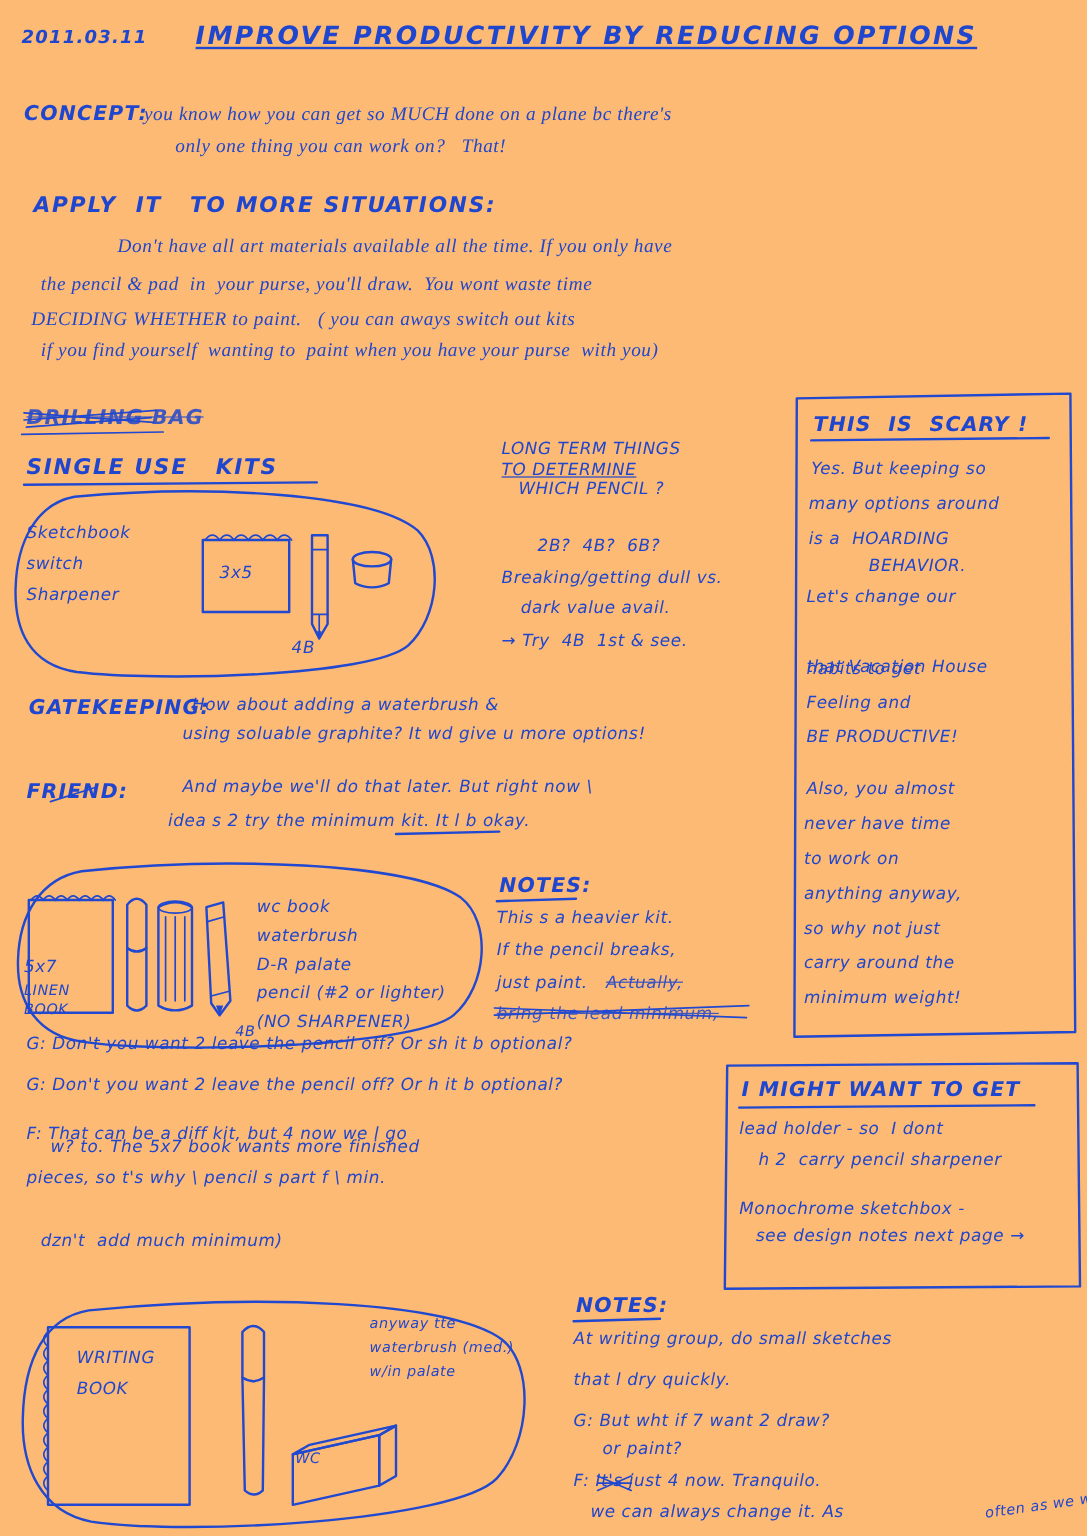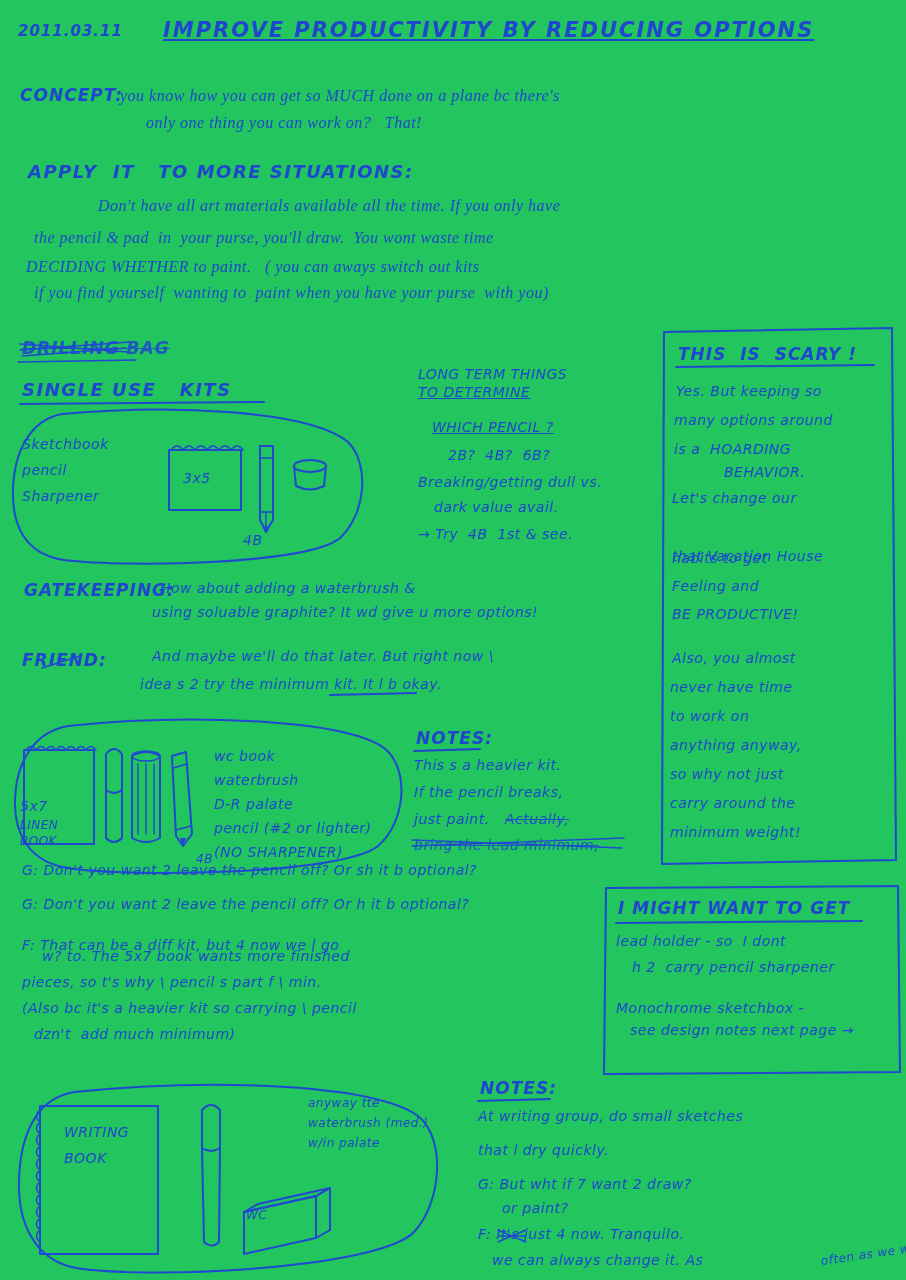--- a/index.html
+++ b/index.html
@@ -12,21 +12,21 @@
     height: 1280px;
     position: relative;
     overflow: hidden;
     font-family: "DejaVu Sans", sans-serif;
     color: #1a3fc4;
     background: #fdfdfb;
   }
   .page {
     position: absolute;
     inset: 0;
-    background: #22c55e;
+    background: #fdba74;
   }
   
   .hw {
     position: absolute;
     color: #1f46cf;
     font-family: "DejaVu Sans", sans-serif;
     font-style: italic;
     letter-spacing: 0.5px;
     white-space: pre;
     line-height: 1.25;
@@ -77,40 +77,40 @@
 
   <div class="hw h1" style="left:22px; top:379px;">SINGLE USE   KITS</div>
   <svg style="left:20px; top:400px; width:250px; height:8px;">
     <path class="ink" d="M0,4 L244,2"></path>
   </svg>
 
   <svg style="left:10px; top:408px; width:360px; height:160px;">
     <path class="ink" d="M52,6 C160,-4 300,2 338,34 C360,56 356,106 330,130 C300,156 120,160 54,152 C14,146 2,116 3,82 C4,44 20,12 52,6 Z"></path>
   </svg>
   <div class="hw small" style="left:22px; top:436px;">Sketchbook</div>
-  <div class="hw small" style="left:22px; top:462px;">pencil</div>
+  <div class="hw small" style="left:22px; top:462px;">switch</div>
   <div class="hw small" style="left:22px; top:488px;">Sharpener</div>
 
   <svg style="left:165px; top:428px; width:180px; height:120px;">
     <rect class="ink" x="4" y="22" width="72" height="60"></rect>
     <path class="ink-thin" d="M6,22 q6,-8 12,0 q6,-8 12,0 q6,-8 12,0 q6,-8 12,0 q6,-8 12,0 q6,-8 12,0"></path>
 
     <path class="ink" d="M95,18 L108,18 L108,92 L101,104 L95,92 Z"></path>
     <path class="ink-thin" d="M95,30 L108,30 M95,84 L108,84 M101,84 L101,104"></path>
     <path class="ink-fill" d="M99,98 L101,104 L103,98 Z"></path>
 
     <ellipse class="ink" cx="145" cy="38" rx="16" ry="6"></ellipse>
     <path class="ink" d="M129,38 L131,58 q14,7 28,0 L161,38"></path>
   </svg>
   <div class="hw small" style="left:183px; top:470px;">3x5</div>
   <div class="hw small" style="left:243px; top:532px;">4B</div>
 
   <div class="hw small" style="left:418px; top:366px;">LONG TERM THINGS</div>
   <div class="hw small u" style="left:418px; top:384px;">TO DETERMINE</div>
-  <div class="hw small" style="left:432px; top:419px;text-decoration:underline;">WHICH PENCIL ?</div>
+  <div class="hw small" style="left:432px; top:400px;">WHICH PENCIL ?</div>
   <div class="hw small" style="left:448px; top:447px;">2B?  4B?  6B?</div>
   <div class="hw small" style="left:418px; top:474px;">Breaking/getting dull vs.</div>
   <div class="hw small" style="left:434px; top:499px;">dark value avail.</div>
   <div class="hw small" style="left:418px; top:526px;">→ Try  4B  1st &amp; see.</div>
 
   <svg style="left:660px; top:326px; width:240px; height:540px;">
     <path class="ink" d="M4,6 L232,2 L236,534 L2,538 Z"></path>
   </svg>
   <div class="hw h2" style="left:678px; top:344px;">THIS  IS  SCARY !</div>
   <svg style="left:676px; top:364px; width:200px; height:6px;">
@@ -190,21 +190,20 @@
   <svg style="left:410px; top:832px; width:220px; height:22px;">
     <path class="ink-thin" d="M2,14 L214,6 M2,8 L212,16"></path>
   </svg>
 
   <div class="hw small" style="left:22px; top:862px;">G: Don't you want 2 leave the pencil off? Or sh it b optional?</div>
 
   <div class="hw small" style="left:22px; top:896px;">G: Don't you want 2 leave the pencil off? Or h it b optional?</div>
   <div class="hw small" style="left:22px; top:922px;margin-top:15px;">F: That can be a diff kit, but 4 now we l go</div>
   <div class="hw small" style="left:42px; top:948px;">w? to. The 5x7 book wants more finished</div>
   <div class="hw small" style="left:22px; top:974px;">pieces, so t's why \ pencil s part f \ min.</div>
-  <div class="hw small" style="left:22px; top:1000px;">(Also bc it's a heavier kit so carrying \ pencil</div>
   <div class="hw small" style="left:34px; top:1026px;">dzn't  add much minimum)</div>
 
   <svg style="left:602px; top:884px; width:300px; height:192px;">
     <path class="ink" d="M4,4 L296,2 L298,188 L2,190 Z"></path>
   </svg>
   <div class="hw h2" style="left:618px; top:898px;">I MIGHT WANT TO GET</div>
   <svg style="left:616px; top:920px; width:250px; height:6px;">
     <path class="ink" d="M0,3 L246,1"></path>
   </svg>
   <div class="hw small" style="left:616px; top:933px;">lead holder - so  I dont</div>

